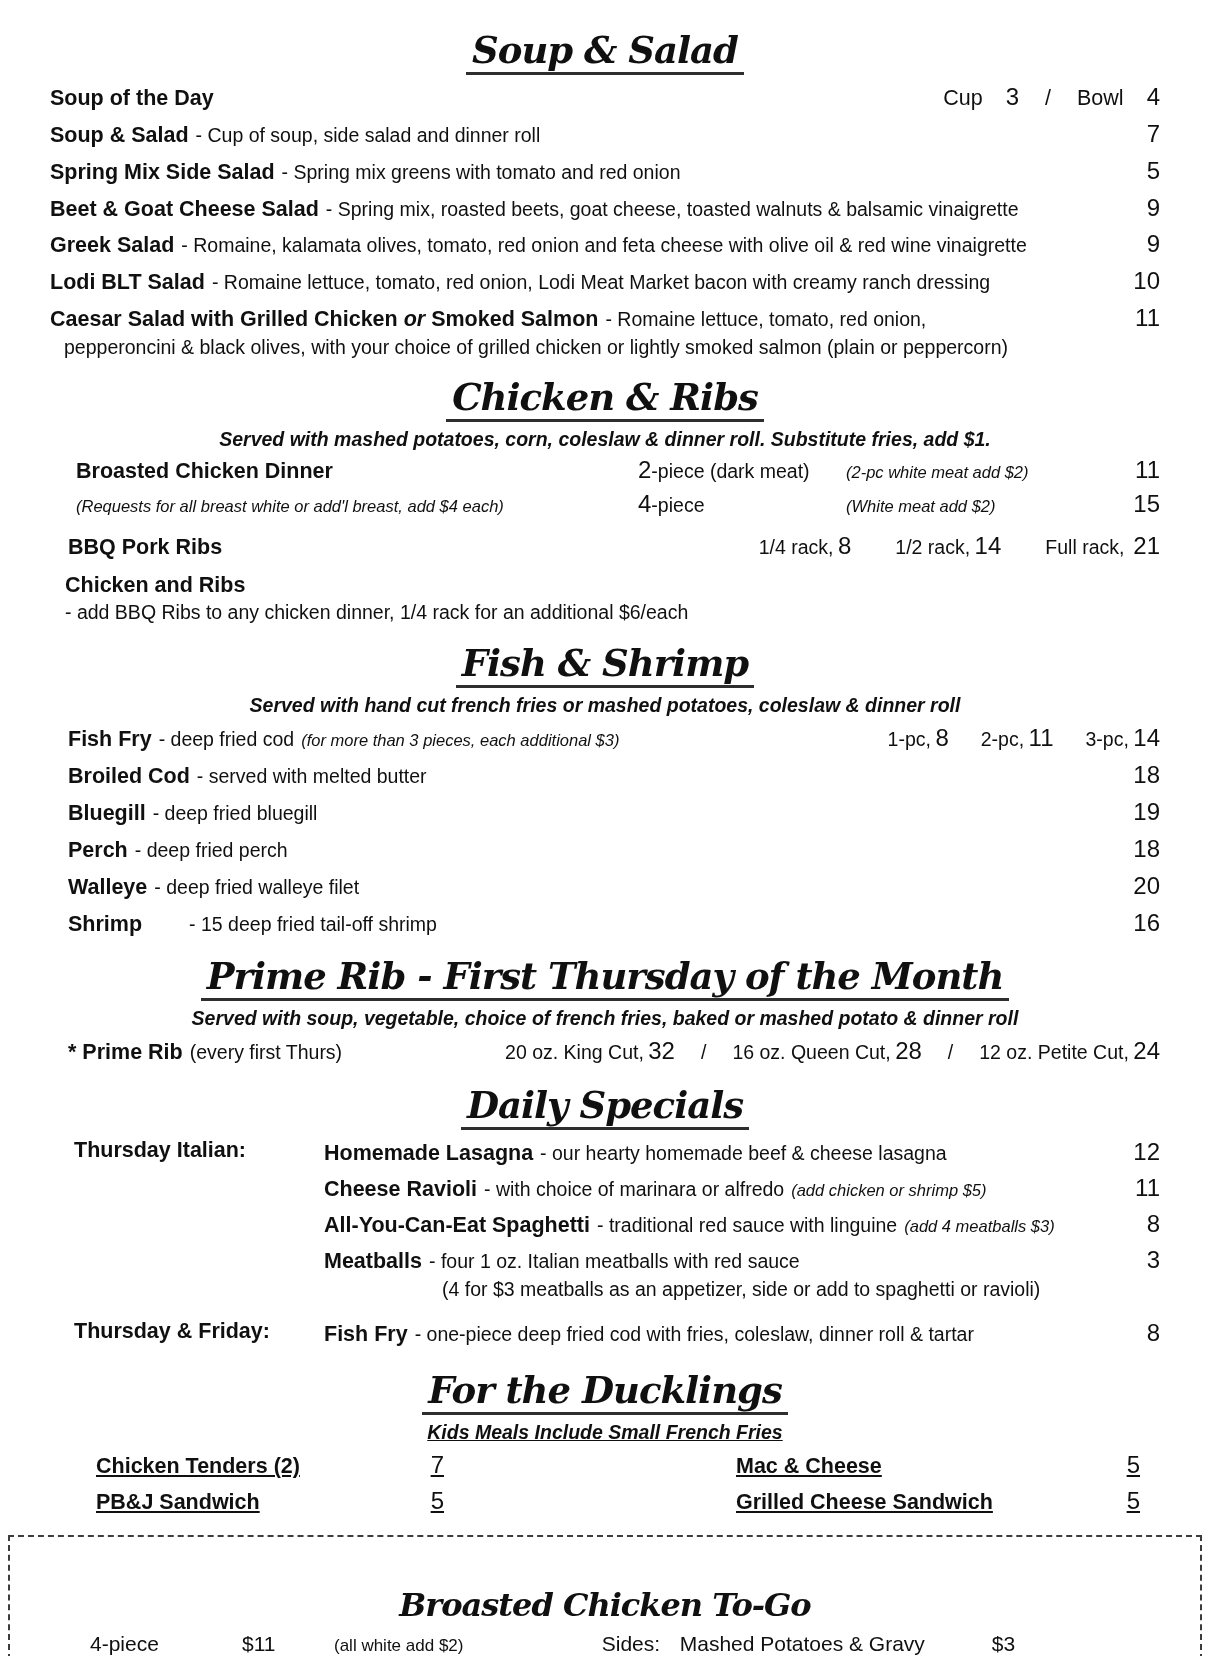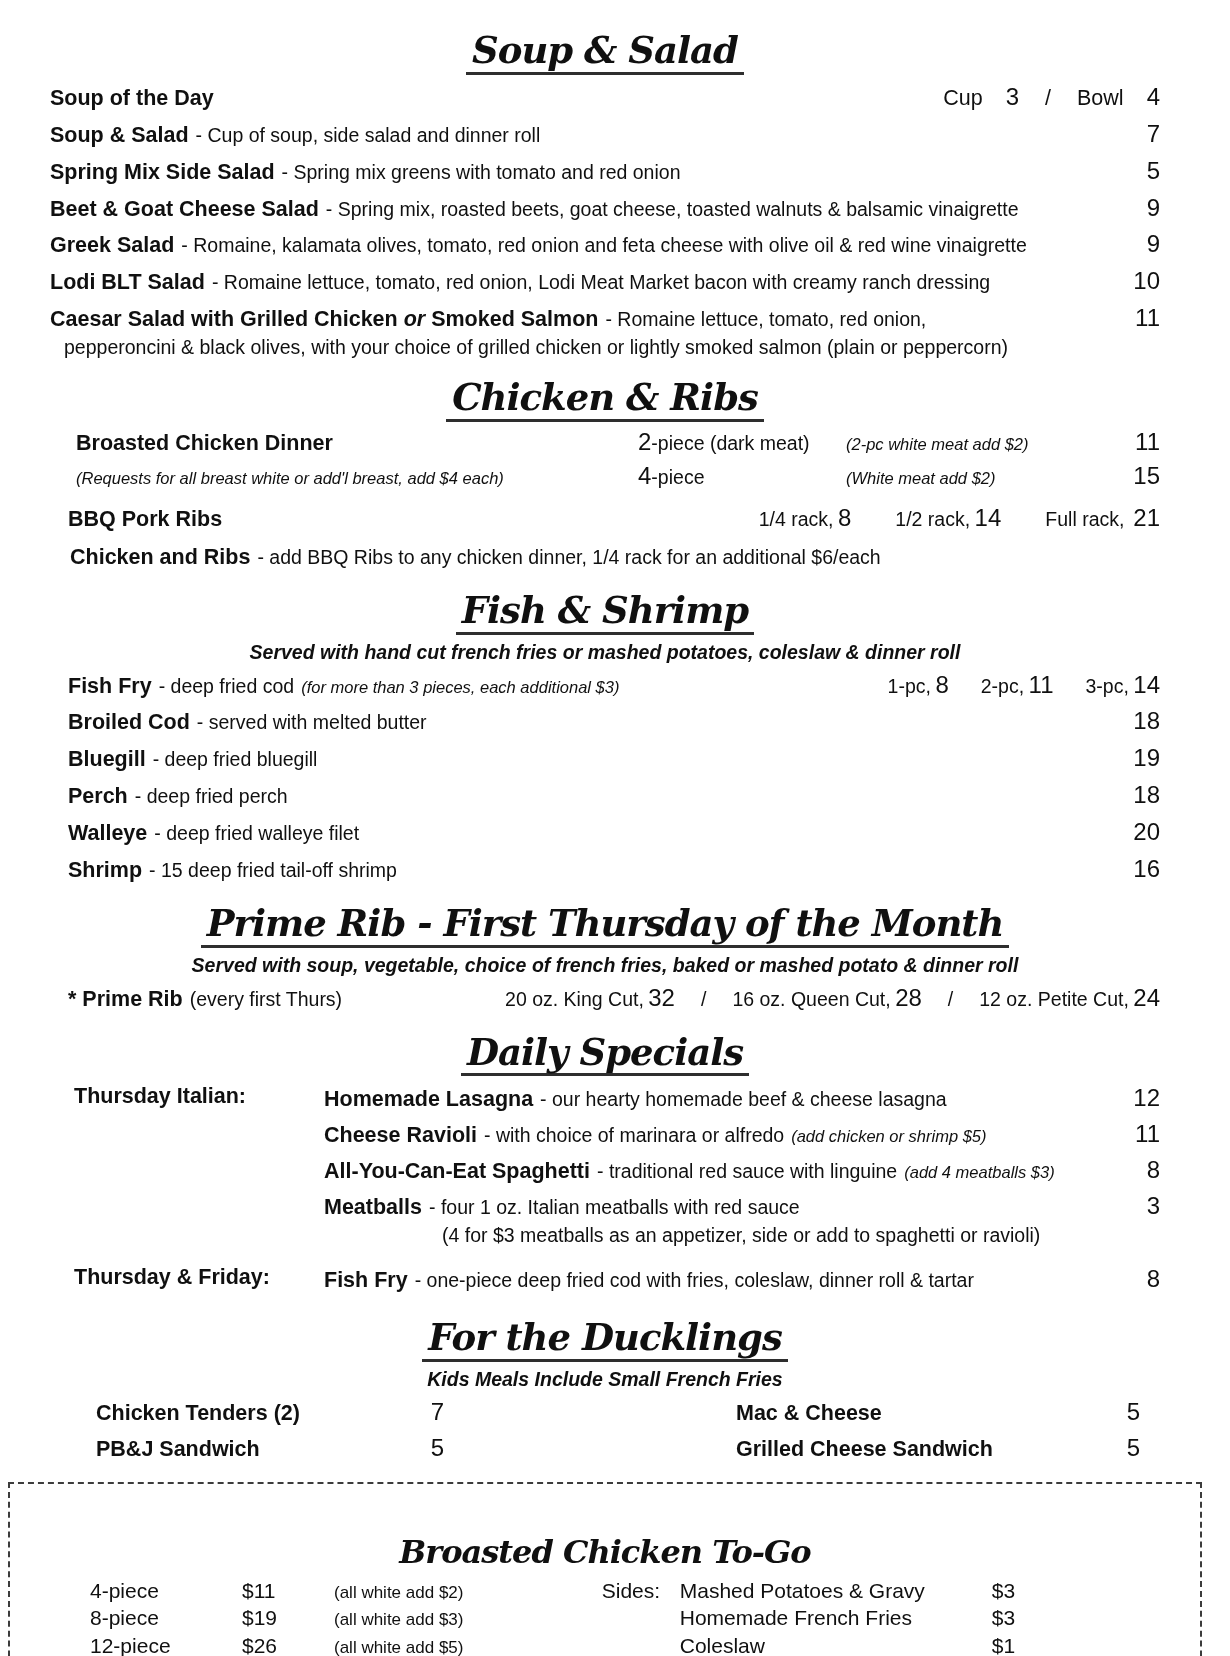--- a/index.html
+++ b/index.html
@@ -146,20 +146,21 @@
       <span class="nm"><span>Caesar Salad with Grilled Chicken </span><i>or</i><span> Smoked Salmon</span></span>
       <span class="ds">- Romaine lettuce, tomato, red onion,</span>
       <span class="sp"></span>
         <span class="pr">11</span>
     </div>
     <div class="wrap2">pepperoncini &amp; black olives, with your choice of grilled chicken or lightly smoked salmon (plain or peppercorn)</div>
   </div>
 
   <div class="section">
     <div class="sec-head"><span class="script-title">Chicken &amp; Ribs</span></div>
+    <div class="subtitle">Served with mashed potatoes, corn, coleslaw &amp; dinner roll.   Substitute fries, add $1.</div>
 
     <div class="bcd" style="margin-left:26px;">
       <span class="nm">Broasted Chicken Dinner</span>
       <span class="opt"><span class="big">2</span><span class="optlbl">-piece (dark meat)</span></span>
       <span class="note" style="margin-left:0;">(2-pc white meat add $2)</span>
       <span class="pr">11</span>
 
       <span class="note" style="margin-left:0;">(Requests for all breast white or add'l breast, add $4 each)</span>
       <span class="opt"><span class="big">4</span><span class="optlbl">-piece</span></span>
       <span class="note" style="margin-left:0;">(White meat add $2)</span>
@@ -167,21 +168,21 @@
     </div>
 
     <div class="row bbq-row" style="margin-left:18px; margin-bottom:10px;">
       <span class="nm">BBQ Pork Ribs</span>
       <span class="sp"></span>
       <span class="opt"><span class="optlbl">1/4 rack,</span> <span class="big">8</span></span>
       <span class="opt"><span class="optlbl">1/2 rack,</span> <span class="big">14</span></span>
       <span class="opt"><span class="optlbl">Full rack,</span>&nbsp; <span class="big">21</span></span>
     </div>
 
-    <div class="row" style="margin-left:20px;">
+    <div class="row" style="margin-left:8px;flex-direction:column;">
       <span class="nm">Chicken and Ribs</span>
       <span class="ds">- add BBQ Ribs to any chicken dinner, 1/4 rack for an additional $6/each</span>
     </div>
   </div>
 
   <div class="section">
     <div class="sec-head"><span class="script-title">Fish &amp; Shrimp</span></div>
     <div class="subtitle">Served with hand cut french fries or mashed potatoes, coleslaw &amp; dinner roll</div>
 
     <div class="row fry-opts" style="margin-left:18px;">
@@ -211,21 +212,21 @@
       <span class="ds">- deep fried perch</span>
       <span class="sp"></span>
         <span class="pr">18</span>
     </div>
     <div class="row" style="margin-left:18px;">
       <span class="nm">Walleye</span>
       <span class="ds">- deep fried walleye filet</span>
       <span class="sp"></span>
         <span class="pr">20</span>
     </div>
-    <div class="row" style="margin-left:18px;">
+    <div class="row" style="margin-left:18px;gap:40px;">
       <span class="nm">Shrimp</span>
       <span class="ds">- 15 deep fried tail-off shrimp</span>
       <span class="sp"></span>
         <span class="pr">16</span>
     </div>
   </div>
 
   <div class="section">
     <div class="sec-head"><span class="script-title">Prime Rib - First Thursday of the Month</span></div>
     <div class="subtitle">Served with soup, vegetable, choice of french fries, baked or mashed potato &amp; dinner roll</div>
@@ -282,21 +283,21 @@
         <div class="row">
           <span class="nm">Fish Fry</span>
           <span class="ds">- one-piece deep fried cod with fries, coleslaw, dinner roll &amp; tartar</span>
           <span class="sp"></span>
             <span class="pr">8</span>
         </div>
       </div>
     </div>
   </div>
 
-  <div class="section" style="margin-bottom:0;">
+  <div class="section" style="margin-bottom:0;text-decoration:underline;">
     <div class="sec-head"><span class="script-title">For the Ducklings</span></div>
     <div class="subtitle">Kids Meals Include Small French Fries</div>
 
     <div class="duck-cols">
       <div class="duck-left">
         <div class="row">
           <span class="nm">Chicken Tenders (2)</span>
           <span class="sp"></span>
             <span class="pr">7</span>
         </div>

